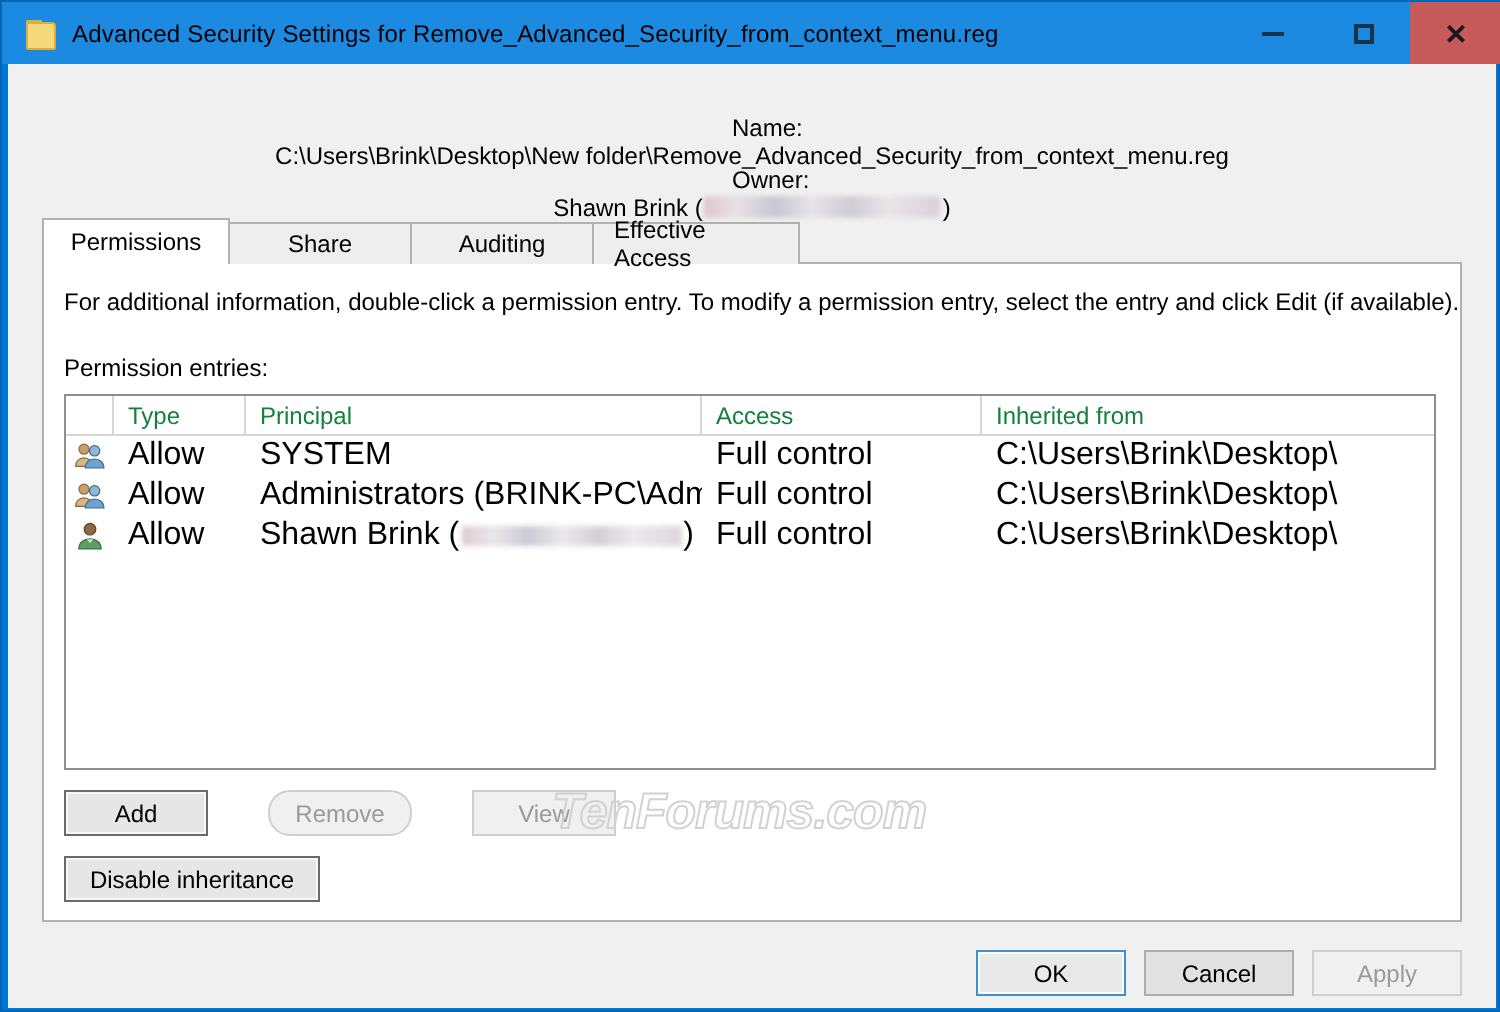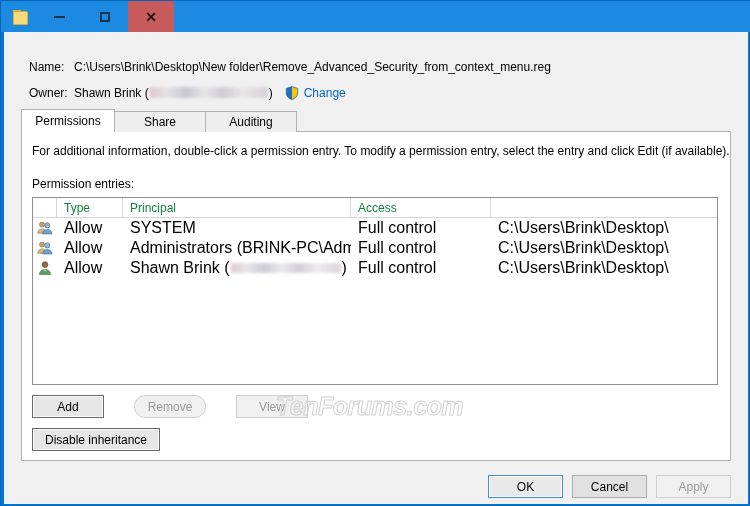--- a/index.html
+++ b/index.html
@@ -109,20 +109,21 @@
     background: #f0f0f0;
   }
 
   .name-row, .owner-row {
     position: absolute;
     left: 0;
     width: 744px;
     height: 20px;
     display: flex;
     align-items: center;
+    flex-direction: column;
   }
   .name-row  { top: 25px; }
   .owner-row { top: 51px; }
 
   .field-label {
     width: 70px;
     padding-left: 25px;
     box-sizing: border-box;
     font-size: 12px;
     flex: 0 0 auto;
@@ -372,20 +373,21 @@
 </head>
 <body>
 
 <div class="window">
 
   <div class="titlebar">
     <div class="title-icon">
       <div class="folder-tab"></div>
       <div class="folder-back"></div>
     </div>
+    <div class="title-text">Advanced Security Settings for Remove_Advanced_Security_from_context_menu.reg</div>
     <div class="winbtns">
       <div class="winbtn min">
         <div class="glyph-min"></div>
       </div>
       <div class="winbtn max">
         <div class="glyph-max"></div>
       </div>
       <div class="winbtn close">
         <span class="glyph-close">✕</span>
       </div>
@@ -409,33 +411,35 @@
           <path d="M7 0.6 L12.7 2.4 L12.7 7.2 C12.7 10.3 10.3 12.6 7 13.5 C3.7 12.6 1.3 10.3 1.3 7.2 L1.3 2.4 Z" fill="none" stroke="#1a5fa8" stroke-width="0.7"></path>
         </svg>
       </span>
       <a class="link">Change</a>
     </div>
 
     <div class="tabstrip">
       <div class="tab t0 active">Permissions</div>
       <div class="tab t1">Share</div>
       <div class="tab t2">Auditing</div>
+      <div class="tab t3">Effective Access</div>
     </div>
 
     <div class="tabpanel">
 
       <div class="info-text">For additional information, double-click a permission entry. To modify a permission entry, select the entry and click Edit (if available).</div>
       <div class="entries-label">Permission entries:</div>
 
       <div class="listview">
         <div class="lv-header">
           <div class="lv-th c-icon"></div>
           <div class="lv-th c-type">Type</div>
           <div class="lv-th c-principal">Principal</div>
           <div class="lv-th c-access">Access</div>
+          <div class="lv-th c-inherited">Inherited from</div>
         </div>
 
         <div class="lv-row">
           <div class="lv-td c-icon">
             <svg class="ico" viewBox="0 0 16 16">
               <circle cx="5" cy="4.6" r="2.5" fill="#c9a06a" stroke="#8a6a3f" stroke-width="0.6"></circle>
               <path d="M0.8 13.2 c0-2.6 1.9-4.3 4.2-4.3 s4.2 1.7 4.2 4.3 z" fill="#d8b585" stroke="#8a6a3f" stroke-width="0.6"></path>
               <circle cx="10.3" cy="5.4" r="2.6" fill="#8fb8d8" stroke="#3f6a8a" stroke-width="0.6"></circle>
               <path d="M5.6 14 c0-2.7 2-4.5 4.7-4.5 s4.7 1.8 4.7 4.5 z" fill="#6fa3cf" stroke="#3f6a8a" stroke-width="0.6"></path>
             </svg>

